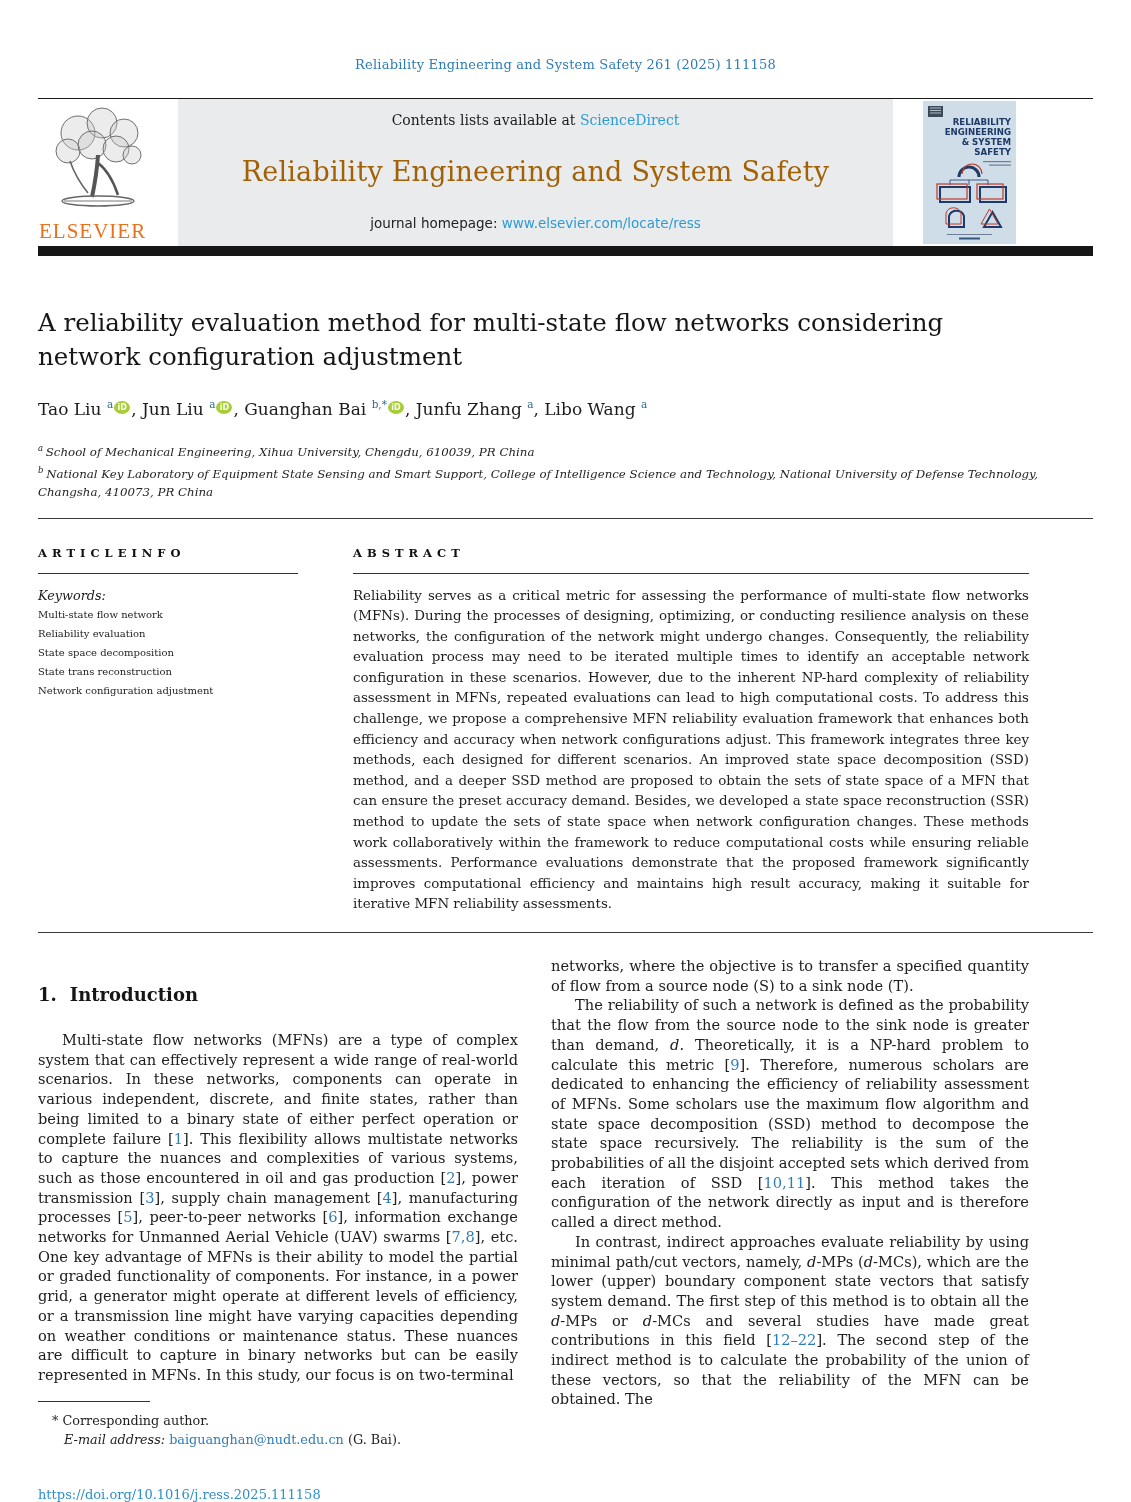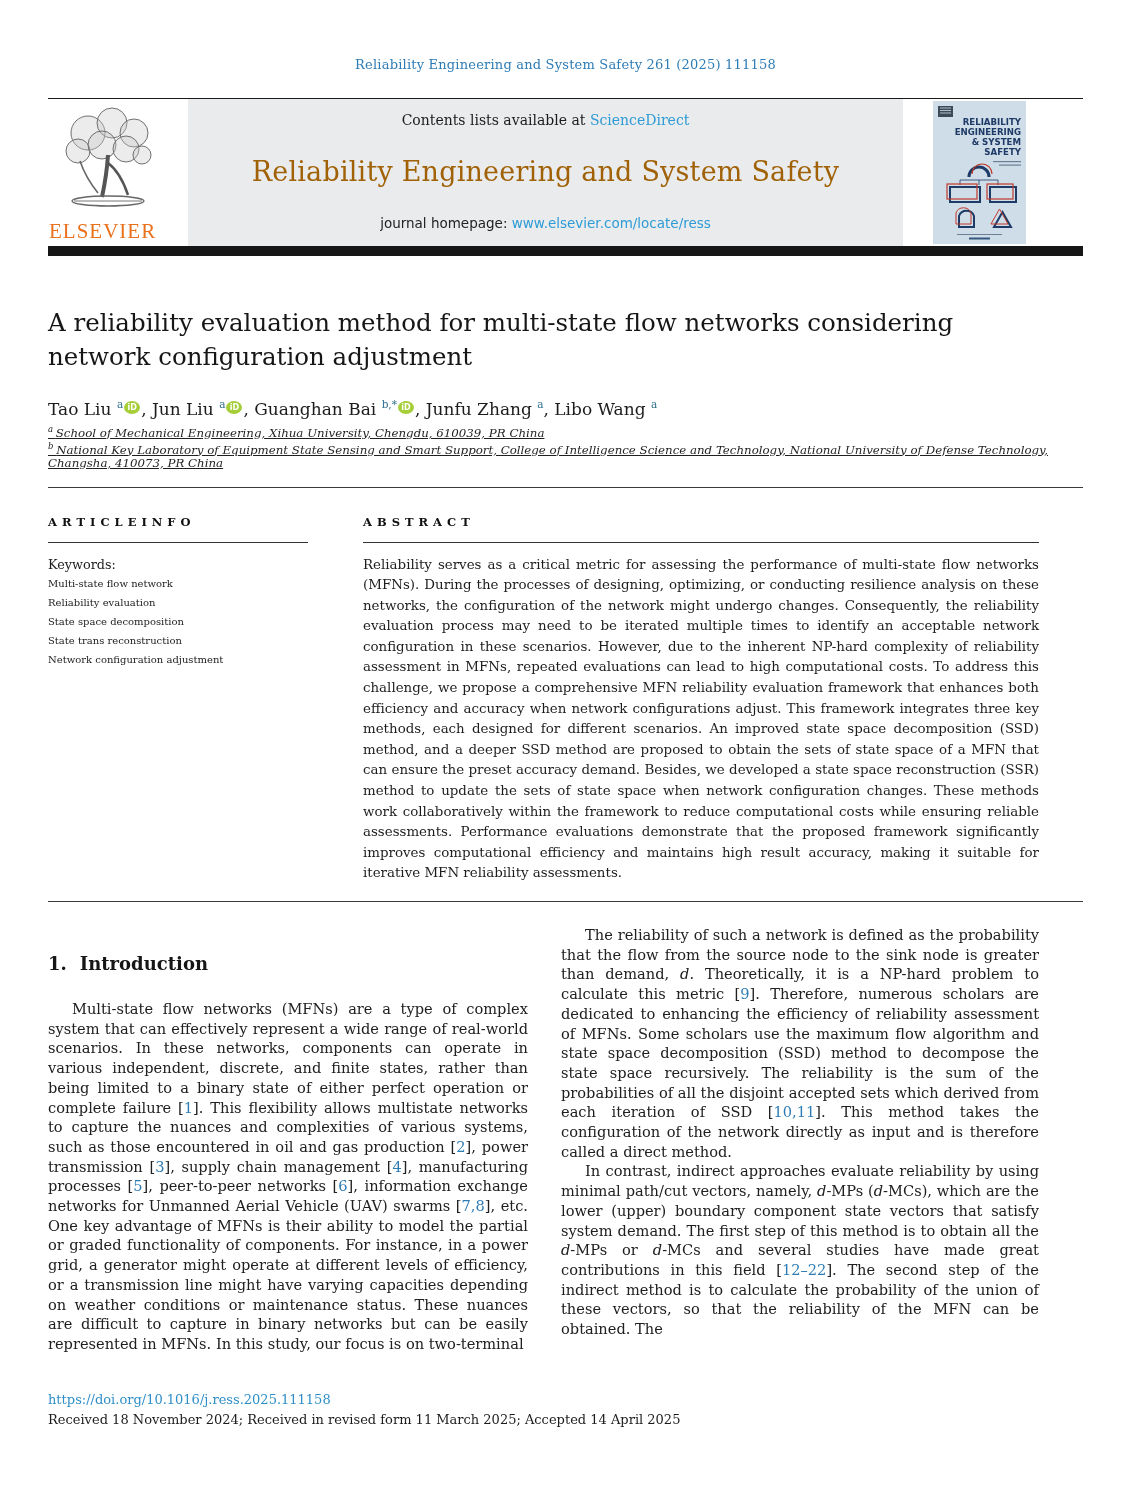--- a/index.html
+++ b/index.html
@@ -1,18 +1,18 @@
 <!DOCTYPE html>
 <html><head>
 <meta charset="utf-8">
 <style>
   html,body{margin:0;padding:0;background:#ffffff;}
   .page{
     width:1131px;height:1502px;margin:0 auto;background:#ffffff;
-    box-sizing:border-box;padding:0 48px;position:relative;overflow:hidden;
+    box-sizing:border-box;padding:0 38px;position:relative;overflow:hidden;
     font-family:"DejaVu Serif","Liberation Serif",serif;color:#1c1c1c;
   }
   a{text-decoration:none;cursor:pointer;margin-top:36px;}
   .link-blue{color:#2e9bd6;}
   .cite-line{
     padding-top:57px;text-align:center;font-size:13px;color:#2e7cb5;letter-spacing:.2px;
   }
   
   .masthead{
     margin-top:26px;border-top:1.5px solid #1a1a1a;height:147px;
@@ -41,29 +41,29 @@
   .authors{margin-top:24px;font-size:17px;color:#1c1c1c;}
   .seg-sup{vertical-align:super;font-size:10.5px;color:#2f6f8f;}
   .seg-supk{vertical-align:super;font-size:8.5px;}
   .seg-link{color:#2e7cb5;}
   .seg-i{font-style:italic;}
   .icon-orcid{
     display:inline-block;width:16px;height:13px;border-radius:50%;background:#a6ce39;
     color:#fff;font-size:8px;font-weight:bold;text-align:center;line-height:13px;
     font-family:"DejaVu Sans",sans-serif;position:relative;top:-5px;margin:0 1px;
   }
-  .affs{margin-top:4px;font-size:11.8px;line-height:13px;font-style:italic;color:#1f1f1f;text-decoration:underline;}
+  .affs{margin-top:20px;font-size:11.8px;line-height:18px;font-style:italic;color:#1f1f1f;}
   .rule-full{border-top:1px solid #3a3a3a;margin-top:17px;}
   
   .info-abs{display:flex;padding-top:27px;}
   .info-col{width:260px;flex:none;margin-right:55px;}
   .abs-col{width:676px;flex:none;}
   .sec-head{font-size:11.5px;font-weight:bold;letter-spacing:.5px;color:#111;}
   .head-rule{border-top:1px solid #333;margin:13px 0 12px 0;}
-  .kw-label{font-size:12.8px;line-height:19px;}
+  .kw-label{font-style:italic;font-size:12.8px;line-height:19px;}
   .kw{font-size:10px;line-height:19px;}
   .abs-text{margin:0;font-size:13.4px;line-height:20.6px;text-align:justify;color:#1d1d1d;}
   
   .body-cols{display:flex;margin-top:0;}
   .col-left{width:480px;flex:none;margin-right:33px;}
   .col-right{width:478px;flex:none;padding-top:23px;}
   .sec-title{margin-top:51px;margin-bottom:25px;font-weight:bold;font-size:18px;color:#161616;}
   .sec-title .num{margin-right:13px;}
   .body-p{margin:0;font-size:14.6px;line-height:19.7px;text-align:justify;color:#202020;}
   .indent{text-indent:24px;}
@@ -176,22 +176,28 @@
   </div>
 
   <div class="rule-full"></div>
 
   <div class="body-cols">
     <div class="col-left">
       <div class="sec-title">
         <span class="num">1.</span><span>Introduction</span>
       </div>
       <p class="body-p indent"><span>Multi-state flow networks (MFNs) are a type of complex system that can effectively represent a wide range of real-world scenarios. In these networks, components can operate in various independent, discrete, and finite states, rather than being limited to a binary state of either perfect operation or complete failure [</span><span class="seg-link">1</span><span>]. This flexibility allows multistate networks to capture the nuances and complexities of various systems, such as those encountered in oil and gas production [</span><span class="seg-link">2</span><span>], power trans­mission [</span><span class="seg-link">3</span><span>], supply chain management [</span><span class="seg-link">4</span><span>], manufacturing processes [</span><span class="seg-link">5</span><span>], peer-to-peer networks [</span><span class="seg-link">6</span><span>], information exchange networks for Un­manned Aerial Vehicle (UAV) swarms [</span><span class="seg-link">7,8</span><span>], etc. One key advantage of MFNs is their ability to model the partial or graded functionality of components. For instance, in a power grid, a generator might operate at different levels of efficiency, or a transmission line might have varying capacities depending on weather conditions or maintenance status. These nuances are difficult to capture in binary networks but can be easily represented in MFNs. In this study, our focus is on two-terminal</span></p>
+      <div class="fn-block">
+        <div class="fn-rule"></div>
+        <div class="fn-line">* Corresponding author.</div>
+        <div class="fn-line fn-email"><span class="seg-i">E-mail address: </span><span class="seg-link">baiguanghan@nudt.edu.cn</span><span> (G. Bai).</span></div>
+      </div>
     </div>
     <div class="col-right">
+      <p class="body-p"><span>networks, where the objective is to transfer a specified quantity of flow from a source node (S) to a sink node (T).</span></p>
       <p class="body-p indent"><span>The reliability of such a network is defined as the probability that the flow from the source node to the sink node is greater than demand, </span><span class="seg-i">d</span><span>. Theoretically, it is a NP-hard problem to calculate this metric [</span><span class="seg-link">9</span><span>]. Therefore, numerous scholars are dedicated to enhancing the efficiency of reliability assessment of MFNs. Some scholars use the maximum flow algorithm and state space decomposition (SSD) method to decompose the state space recursively. The reliability is the sum of the probabilities of all the disjoint accepted sets which derived from each iteration of SSD [</span><span class="seg-link">10,11</span><span>]. This method takes the configuration of the network directly as input and is therefore called a direct method.</span></p>
       <p class="body-p indent"><span>In contrast, indirect approaches evaluate reliability by using minimal path/cut vectors, namely, </span><span class="seg-i">d</span><span>-MPs (</span><span class="seg-i">d</span><span>-MCs), which are the lower (upper) boundary component state vectors that satisfy system demand. The first step of this method is to obtain all the </span><span class="seg-i">d</span><span>-MPs or </span><span class="seg-i">d</span><span>-MCs and several studies have made great contributions in this field [</span><span class="seg-link">12–22</span><span>]. The second step of the indirect method is to calculate the probability of the union of these vectors, so that the reliability of the MFN can be obtained. The</span></p>
     </div>
   </div>
 
   <div class="bottom-block">
     <a class="doi">https://doi.org/10.1016/j.ress.2025.111158</a>
     <div>Received 18 November 2024; Received in revised form 11 March 2025; Accepted 14 April 2025</div>
 
   </div>

